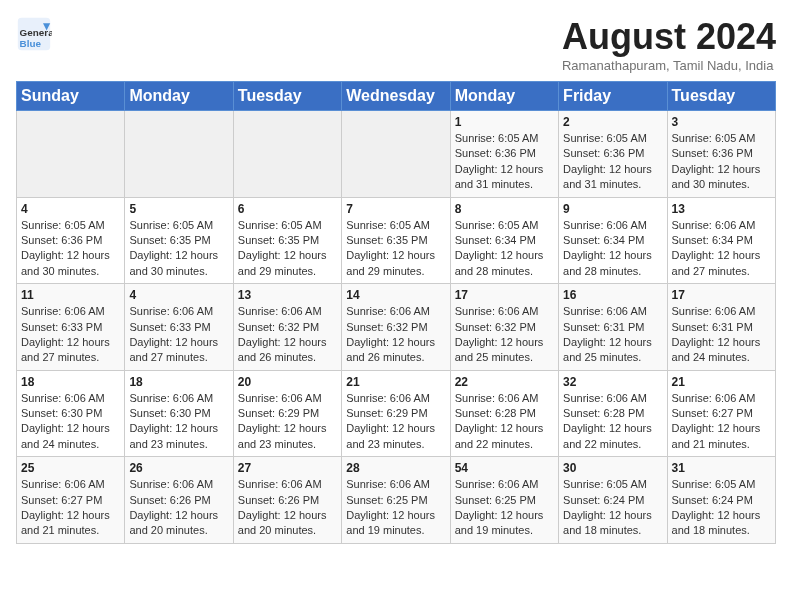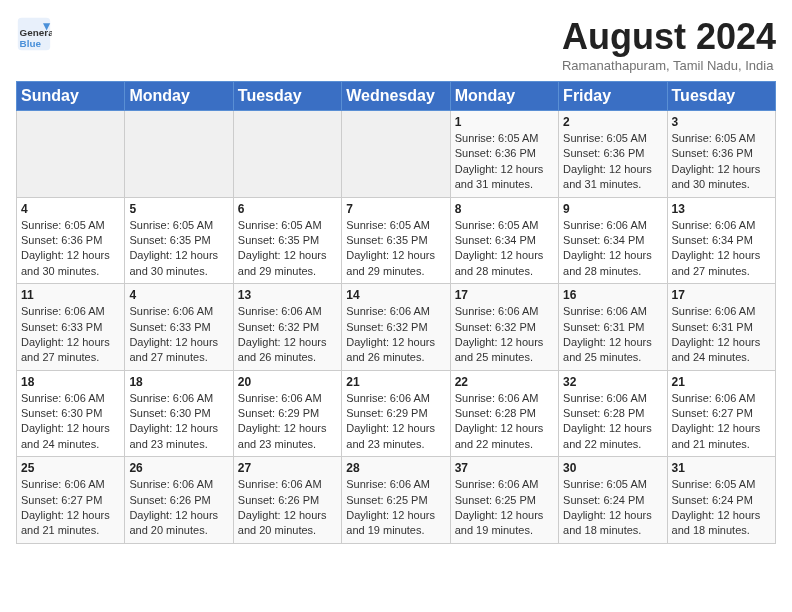--- a/index.html
+++ b/index.html
@@ -316,21 +316,21 @@
 and 20 minutes.</div>
         </td>
         <td>
           <span class="day-num">28</span>
           <div class="day-info" style="white-space: pre-line;">Sunrise: 6:06 AM
 Sunset: 6:25 PM
 Daylight: 12 hours
 and 19 minutes.</div>
         </td>
         <td>
-          <span class="day-num">37</span>
+          <span class="day-num">54</span>
           <div class="day-info" style="white-space: pre-line;">Sunrise: 6:06 AM
 Sunset: 6:25 PM
 Daylight: 12 hours
 and 19 minutes.</div>
         </td>
         <td>
           <span class="day-num">30</span>
           <div class="day-info" style="white-space: pre-line;">Sunrise: 6:05 AM
 Sunset: 6:24 PM
 Daylight: 12 hours

